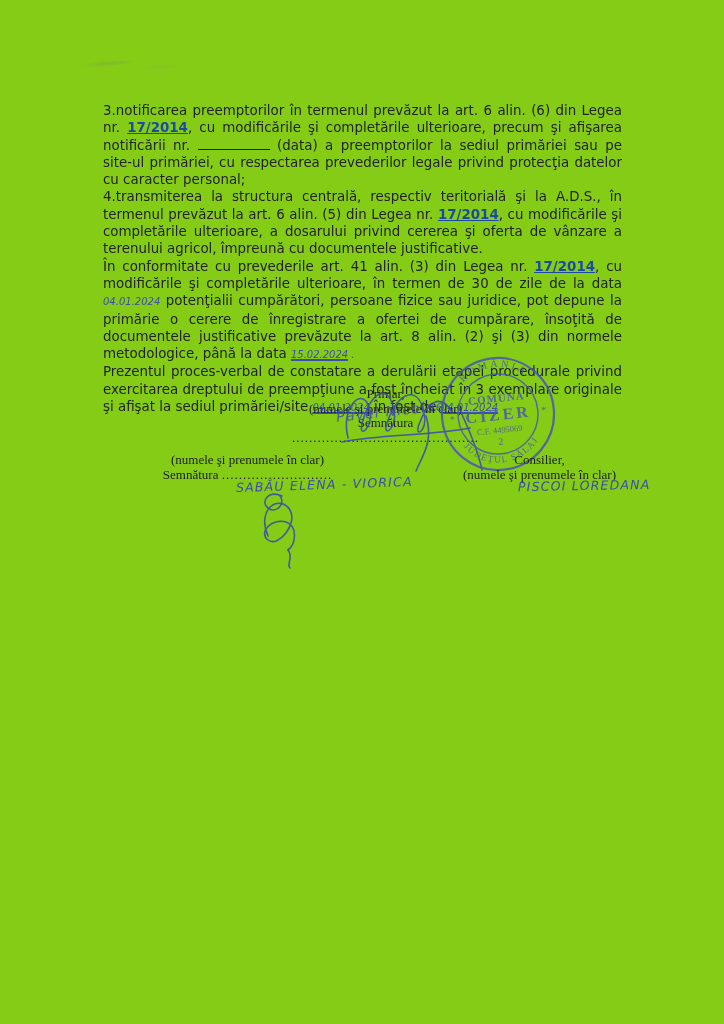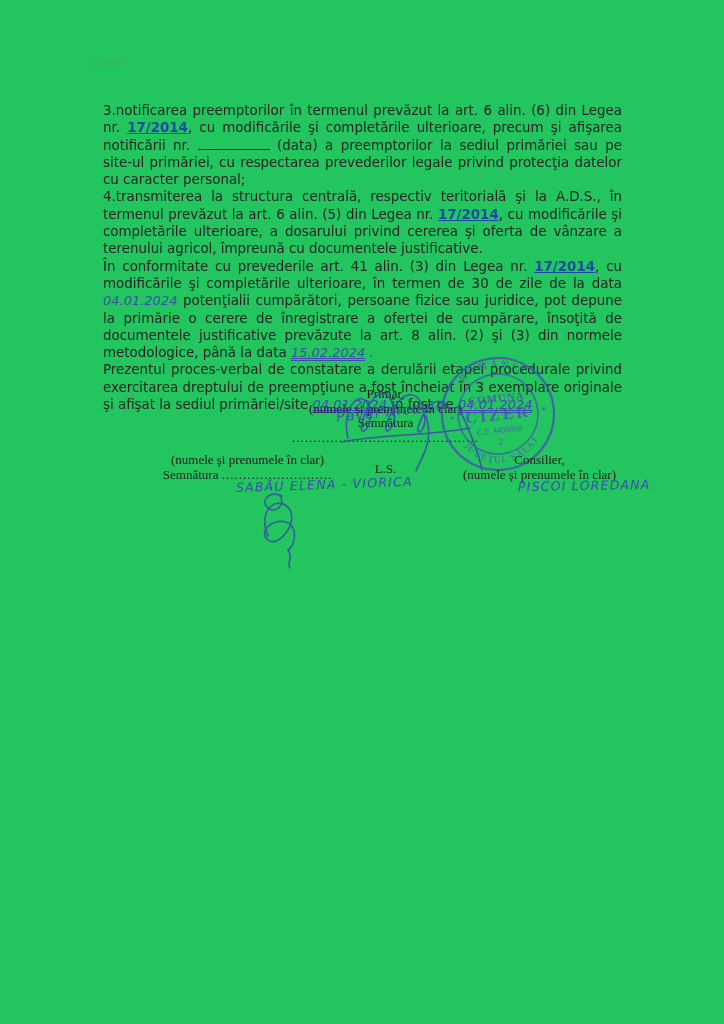--- a/index.html
+++ b/index.html
@@ -6,21 +6,21 @@
     --ink: #232323;
     --link_blue: #1a4aa5;
     --pen_blue: #3c4cb0;
     --stamp_blue: #4a55b8;
   }
   html,body { margin:0; padding:0; }
   .page {
     position: relative;
     width: 724px;
     height: 1024px;
-    background: #22c55e;
+    background: #84cc16;
     font-family: "DejaVu Sans", sans-serif;
     color: var(--ink);
     overflow: hidden;
   }
   .smudge {
     position:absolute; left:70px; top:52px; width:130px; height:24px;
     background:
       radial-gradient(ellipse 40px 4px at 30% 40%, rgba(120,120,120,.25), transparent 70%),
       radial-gradient(ellipse 30px 3px at 70% 70%, rgba(140,140,140,.18), transparent 70%);
     transform: rotate(-4deg);
@@ -39,21 +39,21 @@
   .seg-blank {
     display:inline-block;
     width:72px;
     border-bottom:1.4px solid var(--ink);
     height:12px;
     vertical-align:baseline;
   }
   .seg-hw, .seg-hw-u {
     color: var(--pen_blue);
     font-style: italic;
-    font-size: 13px;
+    font-size: 10px;
     white-space: nowrap;
   }
   .seg-hw-u { border-bottom: 1.4px solid var(--pen_blue); text-decoration: underline; }
 
   .sig-block {
     position:absolute;
     font-family:"Liberation Serif","DejaVu Serif",serif;
     font-size:13px;
     text-align:center;
     color:#1d1d1d;
@@ -95,21 +95,20 @@
       <p class="para"><span class="seg-text">Prezentul proces-verbal de constatare a derulării etapei procedurale privind exercitarea dreptului de preempţiune a fost încheiat în 3 exemplare originale şi afişat la sediul primăriei/site </span><span class="seg-hw-u">04.01.2024</span><span class="seg-text"> în fost de </span><span class="seg-hw-u">04.01.2024</span></p>
     </div>
 
   <div class="sig-block" style="left:283px; top:387px; width:205px;">
     <div>Primar,</div>
     <div>(numele şi prenumele în clar)</div>
     <div>
       <span>Semnătura</span>
       <span class="dots">............................................</span>
     </div>
-    <div class="ls">L.S.</div>
   </div>
   <div class="hw-name primar-name">Pavel Nicolae</div>
   <svg class="sig primar-sig" width="160" height="100" viewBox="0 0 160 100">
     <path d="M18,62 C10,30 34,8 40,34 C44,52 26,66 33,44 C42,16 58,6 64,34 C68,54 50,64 58,44 C70,14 88,10 94,36 C99,56 82,64 90,46 C98,24 112,18 122,36"></path>
     <path d="M12,66 C50,58 100,60 140,52"></path>
     <path d="M96,40 C104,66 92,80 86,95"></path>
     <path d="M128,30 C140,55 148,75 152,94"></path>
   </svg>
 
   <svg class="stamp" width="120" height="118" viewBox="0 0 120 118">

